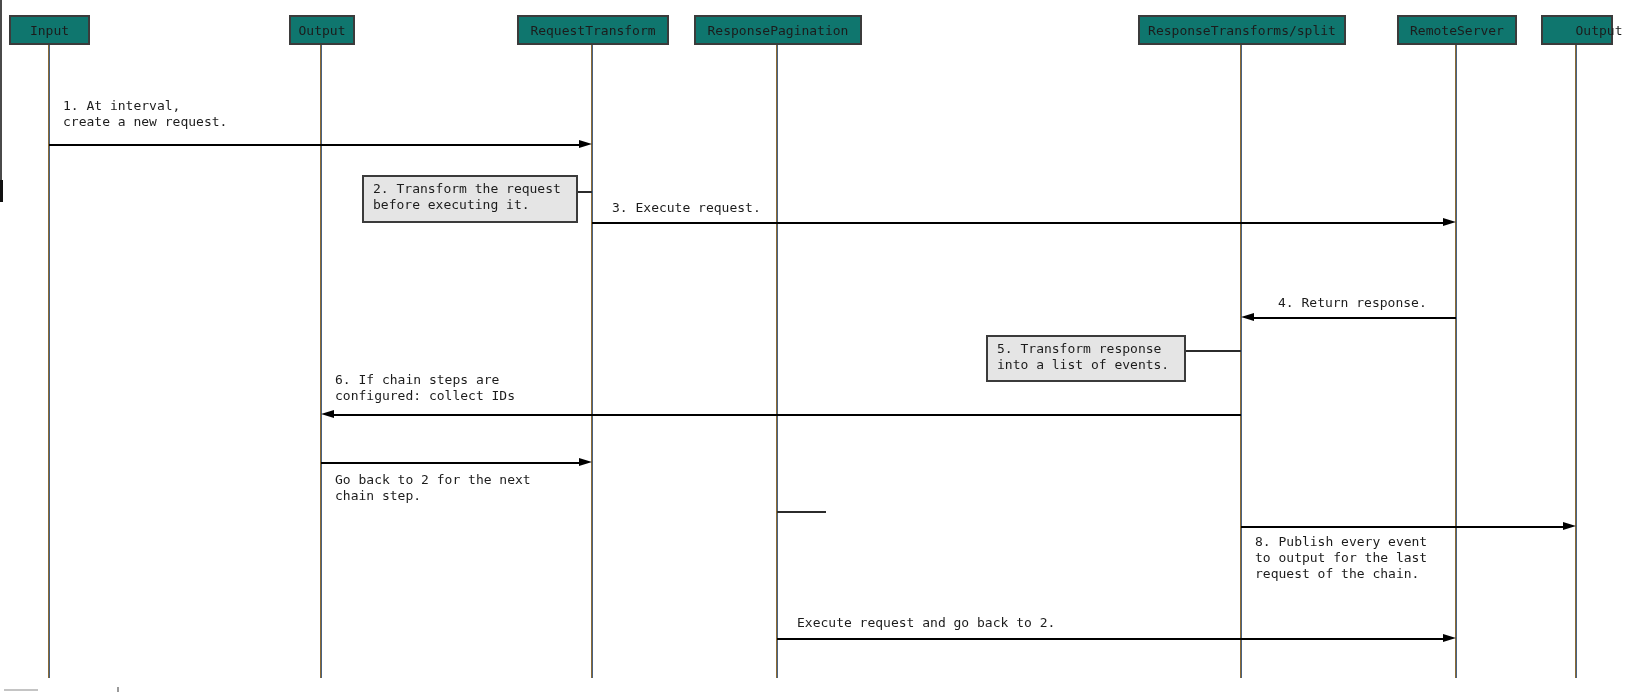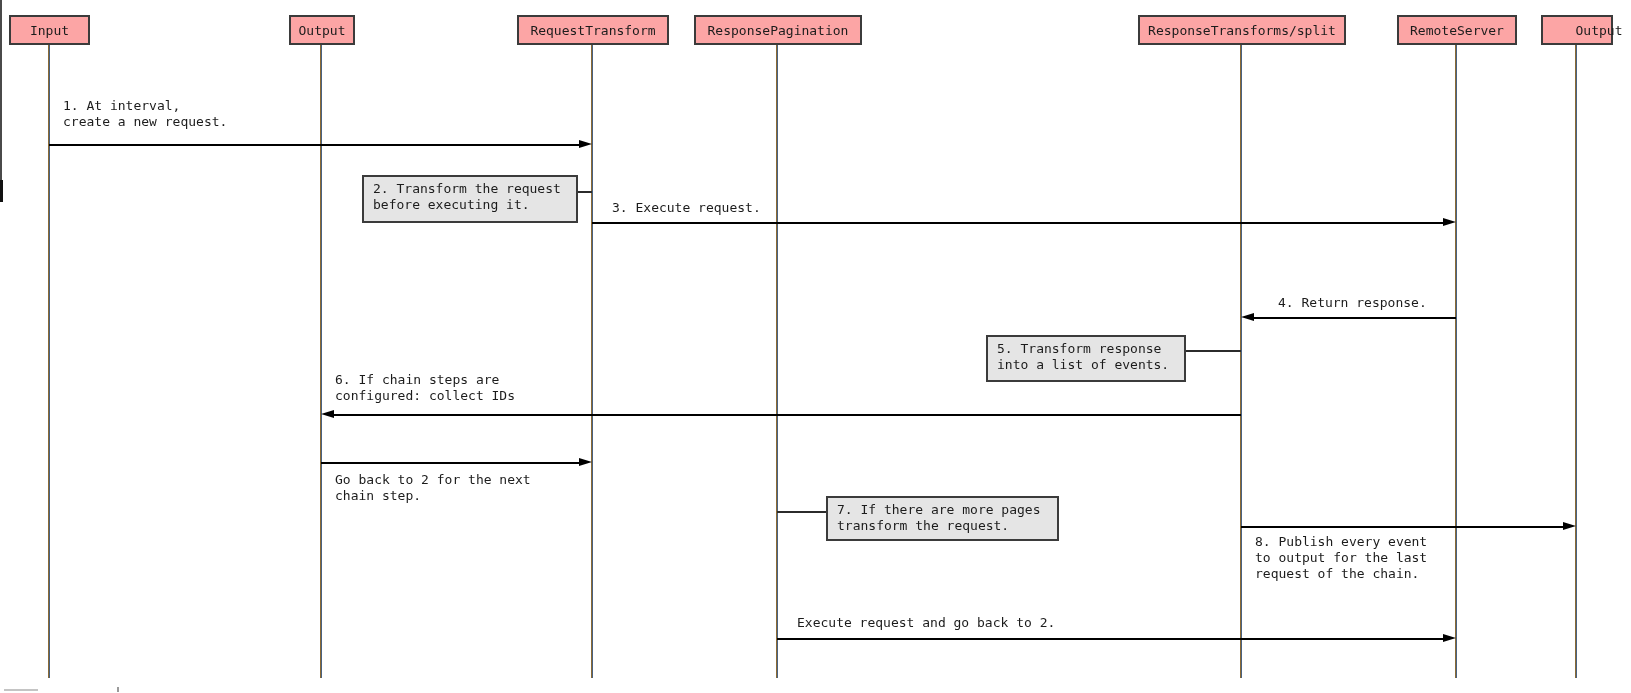--- a/index.html
+++ b/index.html
@@ -12,21 +12,21 @@
     font-size: 13px;
     color: #1c1c1c;
     overflow: hidden;
   }
   .pbox {
     position: absolute;
     top: 15px;
     height: 30px;
     box-sizing: border-box;
     border: 2px solid #3b3b3b;
-    background: #fca5a5;
+    background: #0f766e;
     display: flex;
     align-items: center;
     justify-content: center;
     white-space: nowrap;
   }
   .lifeline {
     position: absolute;
     top: 45px;
     height: 633px;
     width: 2px;
@@ -131,22 +131,20 @@
   <div class="mlabel" style="left:335px; top:372px;">6. If chain steps are
 configured: collect IDs</div>
   <div class="mline" style="left:334px; top:414px; width:907px;"></div>
   <div class="head-left" style="left:321px; top:410px;"></div>
 
   <div class="mline" style="left:321px; top:462px; width:258px;"></div>
   <div class="head-right" style="left:579px; top:458px;"></div>
   <div class="mlabel" style="left:335px; top:472px;">Go back to 2 for the next
 chain step.</div>
 
-  <div class="note" style="left:826px; top:496px; width:233px; height:45px;">7. If there are more pages
-transform the request.</div>
   <div class="connector" style="left:777px; top:511px; width:49px;"></div>
 
   <div class="mline" style="left:1241px; top:526px; width:322px;"></div>
   <div class="head-right" style="left:1563px; top:522px;"></div>
   <div class="mlabel" style="left:1255px; top:534px;">8. Publish every event
 to output for the last
 request of the chain.</div>
 
   <div class="mlabel" style="left:797px; top:615px;">Execute request and go back to 2.</div>
   <div class="mline" style="left:777px; top:638px; width:666px;"></div>

